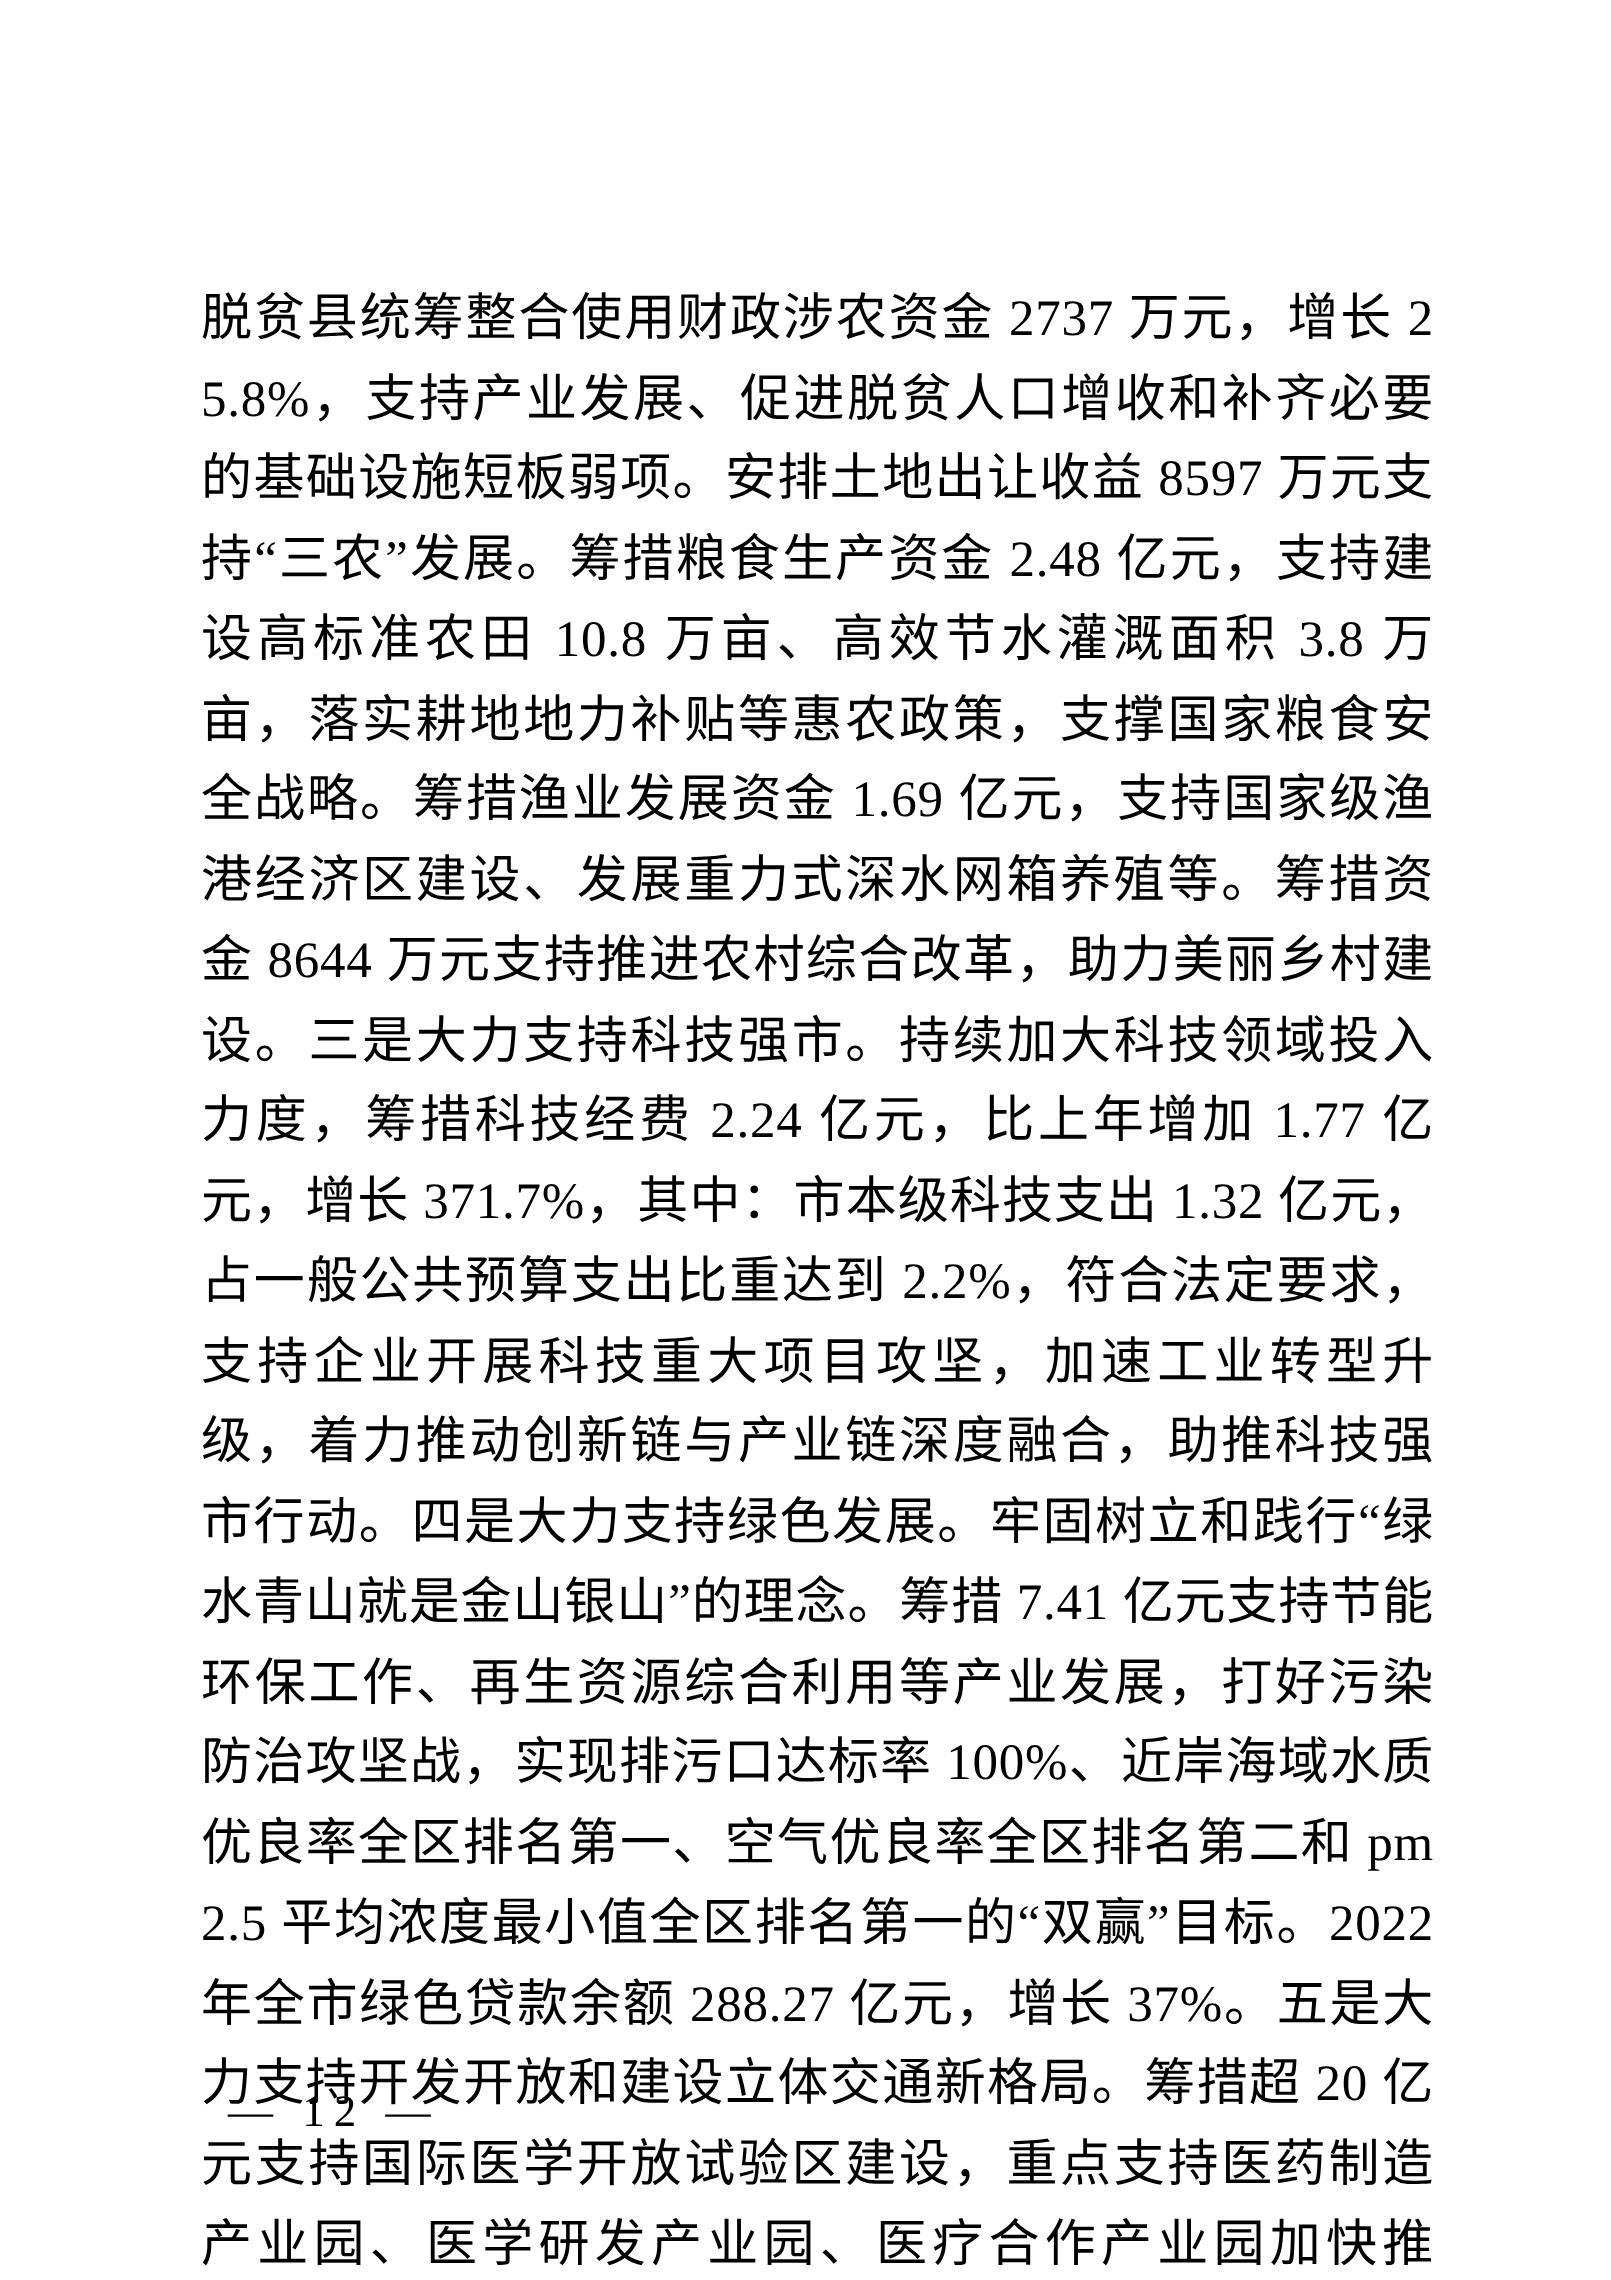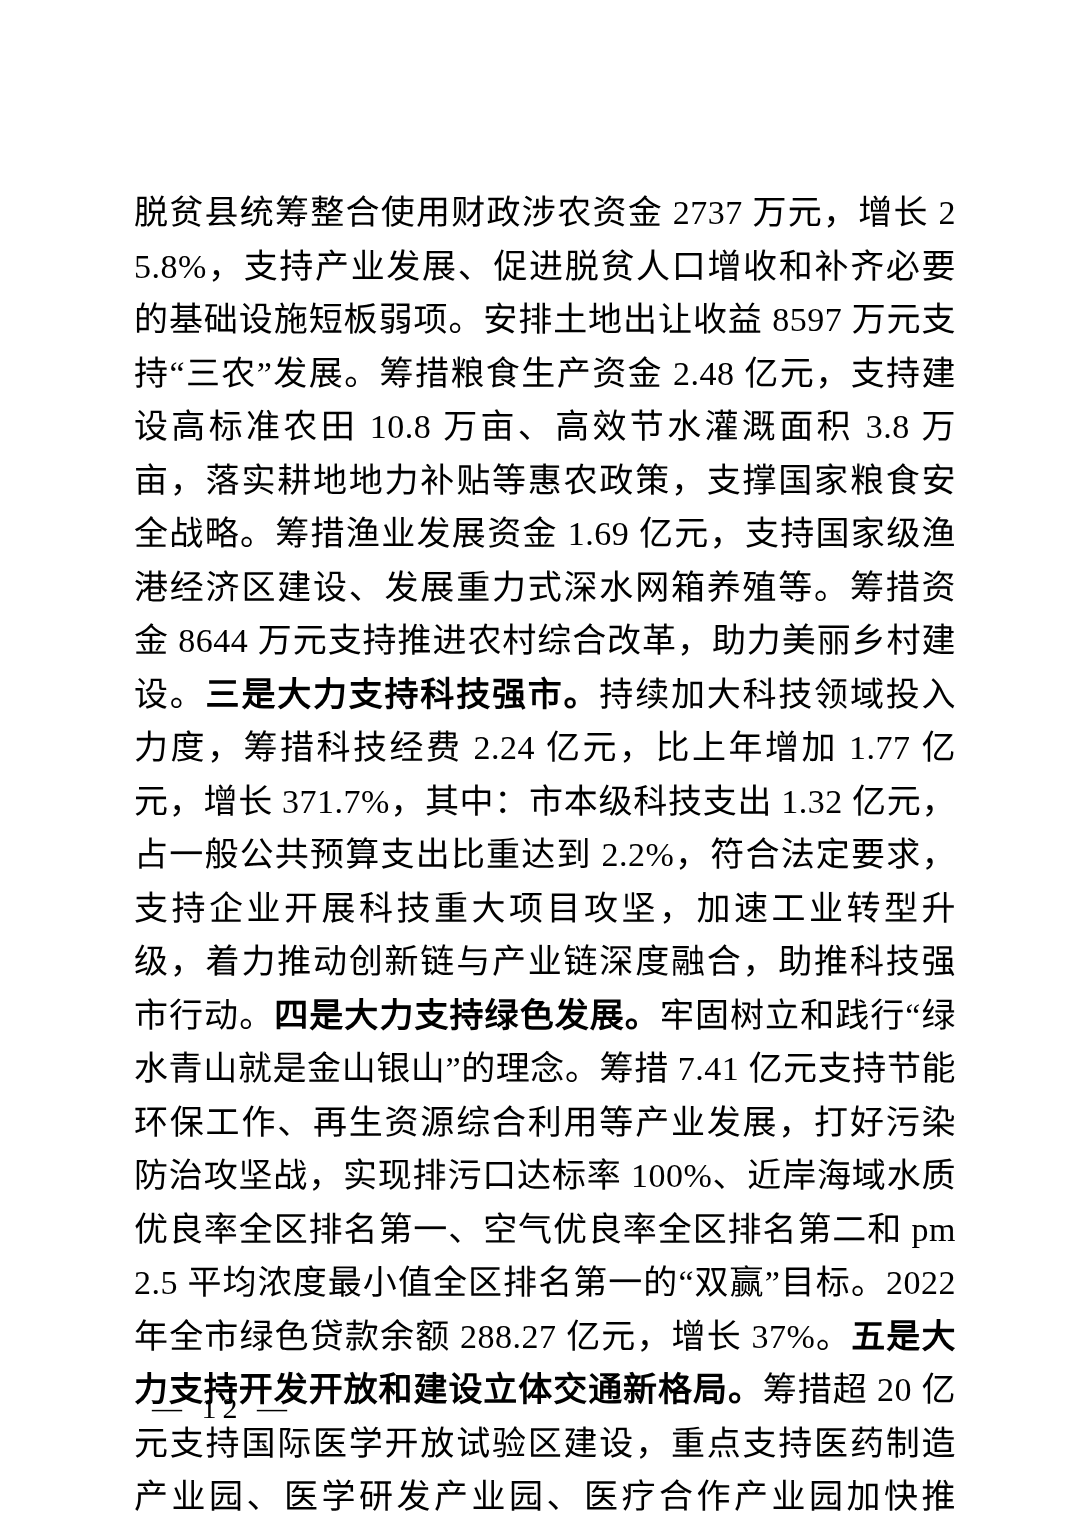--- a/index.html
+++ b/index.html
@@ -28,21 +28,21 @@
     line-height: 53.5px;
     text-align: justify;
     text-justify: inter-ideograph;
     letter-spacing: 0.5px;
     word-break: break-all;
   }
   .run {
     font-weight: normal;
   }
   .run.bold {
-    font-weight: bold;
+    font-weight: normal;
   }
   .footer {
     position: absolute;
     left: 152px;
     top: 1388px;
     font-size: 30px;
     line-height: 40px;
     letter-spacing: 6px;
     color: #000000;
   }

